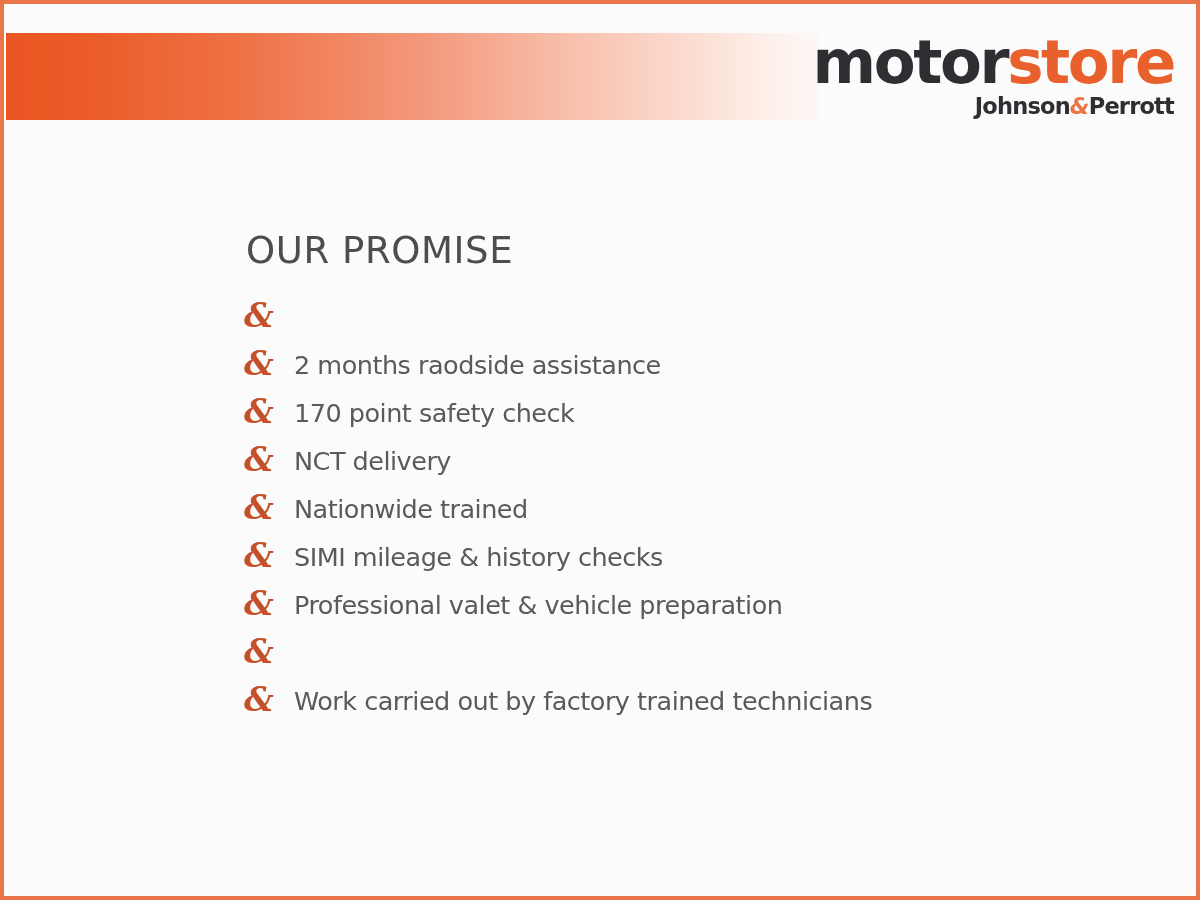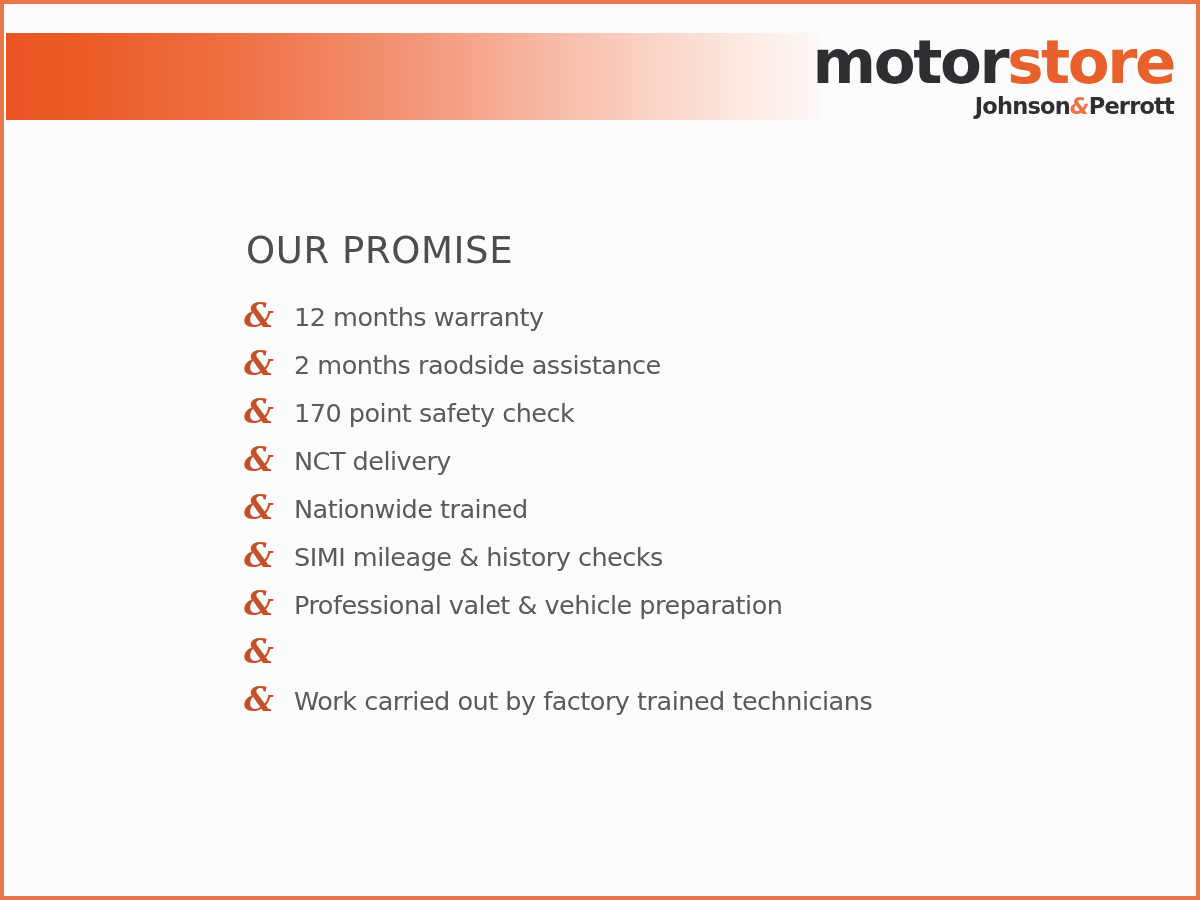--- a/index.html
+++ b/index.html
@@ -161,21 +161,20 @@
     </div>
   </div>
 
   <div class="content">
     <h1 class="page-title">OUR PROMISE</h1>
 
 
     <ul class="promise-list">
       <li class="promise-item">
         <span class="bullet-amp">&amp;</span>
-        <span class="promise-text">12 months warranty</span>
       </li>
       <li class="promise-item">
         <span class="bullet-amp">&amp;</span>
         <span class="promise-text">2 months raodside assistance</span>
       </li>
       <li class="promise-item">
         <span class="bullet-amp">&amp;</span>
         <span class="promise-text">170 point safety check</span>
       </li>
       <li class="promise-item">

